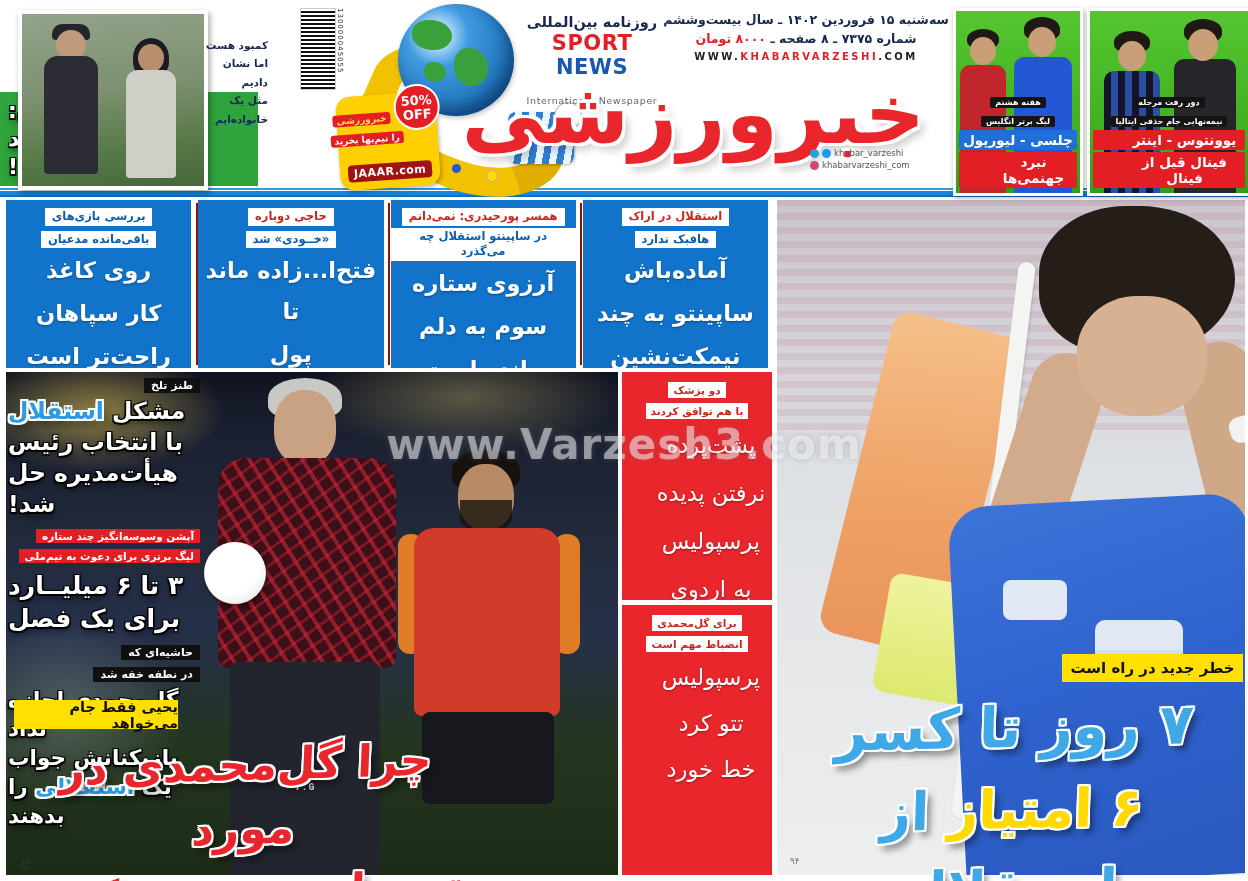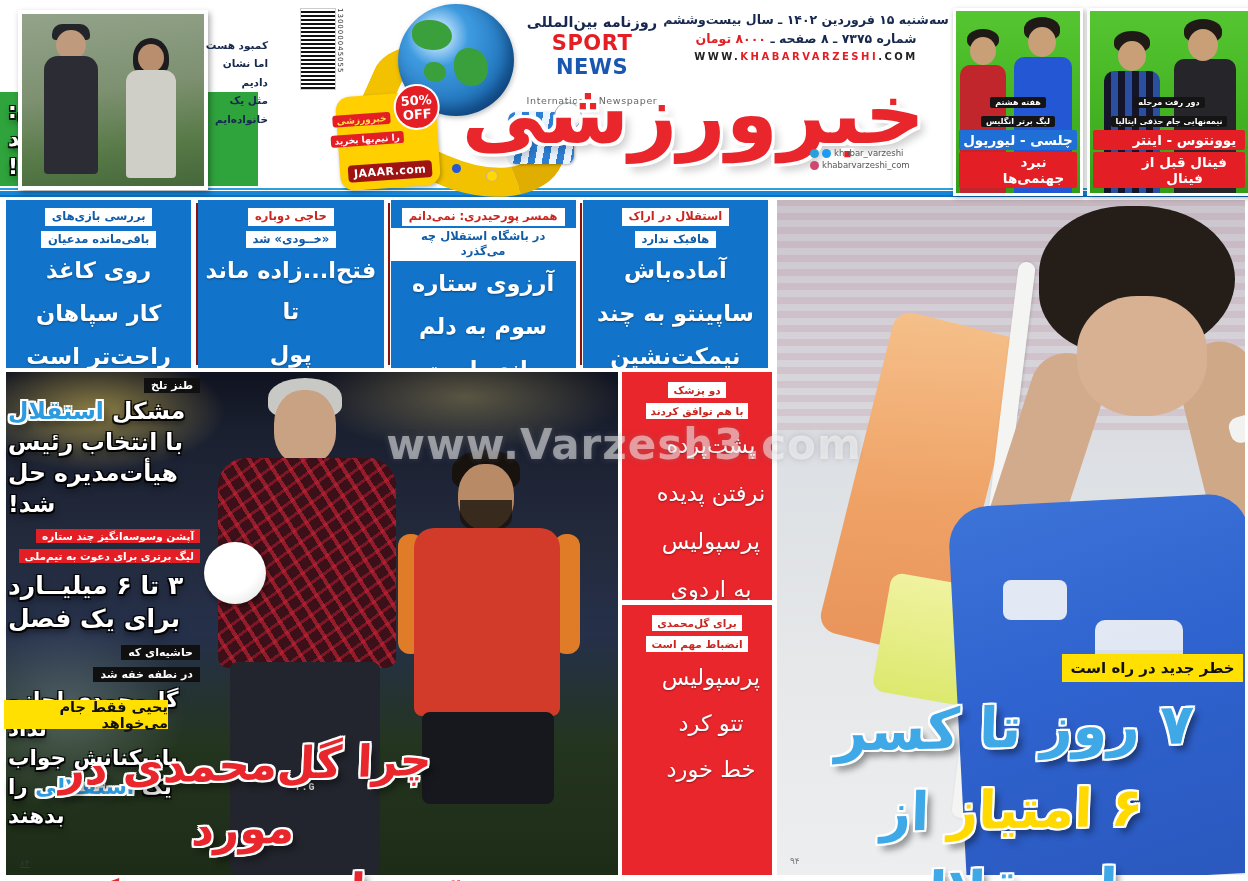--- a/index.html
+++ b/index.html
@@ -152,21 +152,21 @@
   
   .leftcol{left:8px;top:374px;width:192px;z-index:20;direction:rtl;}
   .tagblk{display:inline-block;background:#101010;color:#fff;font-size:11px;font-weight:bold;padding:1px 7px;margin-bottom:3px;}
   .lc-h{color:#fff;font-weight:bold;text-align:left;}
   .lc-h1{font-size:23.5px;line-height:31px;}
   .lc-h2{font-size:25px;line-height:33px;margin-top:4px;}
   .lc-h3{font-size:21.5px;line-height:29px;}
   .blueword{color:#2d9be0;}
   .redkick{margin:5px 0 2px;text-align:right;}
   .redkick span{display:inline-block;background:#e31e24;color:#fff;font-size:10.5px;font-weight:bold;padding:1px 6px;margin-bottom:2px;}
-  .yellow-bar{left:4px;top:700px;width:164px;height:29px;background:#ffe000;z-index:21;
+  .yellow-bar{left:14px;top:700px;width:164px;height:29px;background:#ffe000;z-index:21;
      display:flex;align-items:center;justify-content:center;color:#101010;font-weight:bold;font-size:14.5px;direction:rtl;}
   .main-headline{left:4px;top:733px;width:478px;z-index:21;direction:rtl;text-align:center;color:#e8262c;
      font-weight:bold;font-size:44px;line-height:64px;transform:rotate(-1.6deg) skewX(-4deg);}
   .pageref{position:absolute;font-size:9px;color:rgba(255,255,255,.8);z-index:22;}
 
   
   .redcol{left:622px;top:372px;width:150px;height:503px;display:flex;flex-direction:column;gap:5px;z-index:5;}
   .red-box{background:#e8262c;text-align:center;overflow:hidden;}
   .rb1{height:228px;} .rb2{flex:1;}
   .red-box .kick span{padding:1px 5px;font-size:10.5px;}
@@ -326,21 +326,21 @@
   <div class="abs bluerow">
     <div class="blue-box">
       <span class="kick"><span class="k1">استقلال در اراک</span></span>
       <span class="kick"><span class="k2">هافبک ندارد</span></span>
       <div class="bb-h osoft rtl">آماده‌باش</div>
       <div class="bb-h osoft rtl">ساپینتو به چند</div>
       <div class="bb-h osoft rtl">نیمکت‌نشین</div>
     </div>
     <div class="blue-box">
       <span class="kick"><span class="k1">همسر پورحیدری: نمی‌دانم</span></span>
-      <span class="kick"><span class="k2">در باشگاه استقلال چه می‌گذرد</span></span>
+      <span class="kick"><span class="k2">در ساپینتو استقلال چه می‌گذرد</span></span>
       <div class="bb-h osoft rtl">آرزوی ستاره</div>
       <div class="bb-h osoft rtl">سوم به دلم</div>
       <div class="bb-h osoft rtl">مانده است</div>
     </div>
     <div class="blue-box">
       <span class="kick"><span class="k1">حاجی دوباره</span></span>
       <span class="kick"><span class="k2">«خــودی» شد</span></span>
       <div class="bb-h osoft rtl">فتح‌ا...زاده ماند تا</div>
       <div class="bb-h osoft rtl">پول استراماچونی</div>
 

